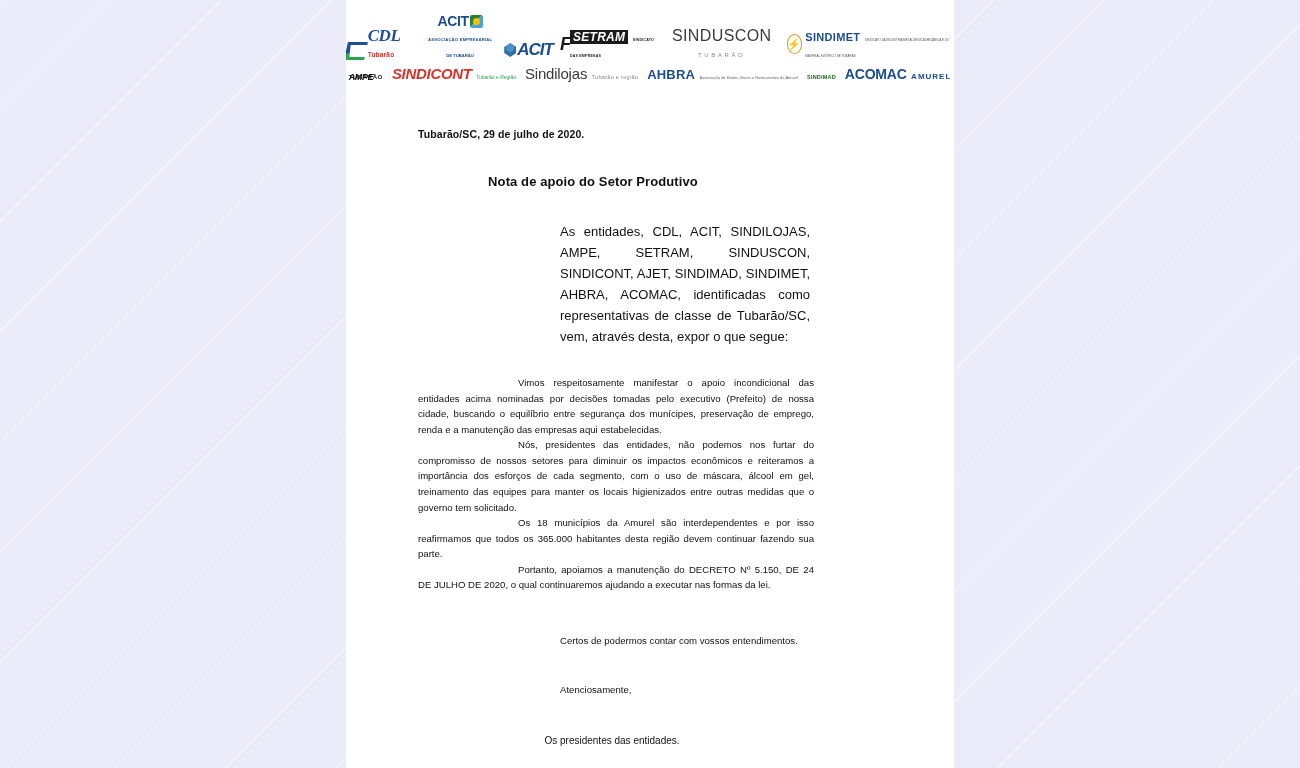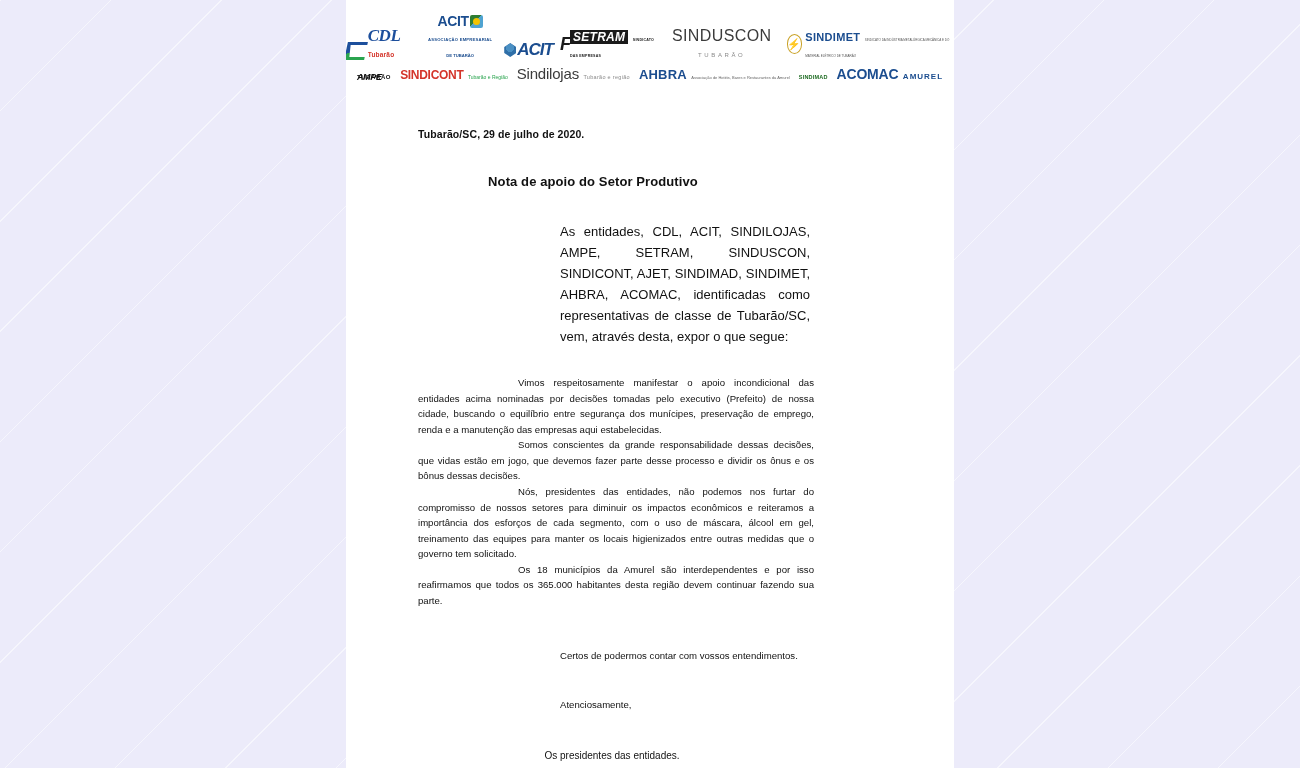--- a/index.html
+++ b/index.html
@@ -177,21 +177,21 @@
 
   
   .sindicont { text-align:center; line-height:1; }
   .sindicont-mark {
     width: 38px; height: 18px; margin: 0 auto 1px;
     background:
       radial-gradient(ellipse at 25% 60%, #2aa44f 0 48%, rgba(0,0,0,0) 49%),
       radial-gradient(ellipse at 72% 42%, #d4342a 0 42%, rgba(0,0,0,0) 43%);
   }
   .sindicont-name {
-    font-weight: bold; font-size: 12px; color:#d4342a;
+    font-weight: bold; font-style: italic; font-size: 15px; color:#d4342a;
     letter-spacing: -.3px;
   }
   .sindicont-sub { font-size: 5px; color:#2aa44f; margin-top: 1px; }
 
   
   .sindilojas { text-align:center; line-height:1; }
   .sindilojas-mark {
     width: 34px; height: 13px; margin: 0 auto 1px;
     background: linear-gradient(120deg,#2aa44f 0 35%,#f3c300 35% 60%,#1b4d8f 60% 100%);
     clip-path: polygon(0 55%, 45% 0, 100% 8%, 100% 48%, 50% 100%, 0 92%);
@@ -387,23 +387,23 @@
     <div class="doc-body">
 
       <p class="date-line">Tubarão/SC, 29 de julho de 2020.</p>
 
       <h1 class="doc-title">Nota de apoio do Setor Produtivo</h1>
 
       <p class="intro">As entidades, CDL, ACIT, SINDILOJAS, AMPE, SETRAM, SINDUSCON, SINDICONT, AJET, SINDIMAD, SINDIMET, AHBRA, ACOMAC, identificadas como representativas de classe de Tubarão/SC, vem, através desta, expor o que segue:</p>
 
 
       <p class="para first">Vimos respeitosamente manifestar o apoio incondicional das entidades acima nominadas por decisões tomadas pelo executivo (Prefeito) de nossa cidade, buscando o equilíbrio entre segurança dos munícipes, preservação de emprego, renda e a manutenção das empresas aqui estabelecidas.</p>
-      <p class="para">Somos conscientes da grande responsabilidade dessas decisões, que vidas estão em jogo, que devemos fazer parte desse processo e dividir os ônus e os bônus dessas decisões.</p>
       <p class="para">Nós, presidentes das entidades, não podemos nos furtar do compromisso de nossos setores para diminuir os impactos econômicos e reiteramos a importância dos esforços de cada segmento, com o uso de máscara, álcool em gel, treinamento das equipes para manter os locais higienizados entre outras medidas que o governo tem solicitado.</p>
       <p class="para">Os 18 municípios da Amurel são interdependentes e por isso reafirmamos que todos os 365.000 habitantes desta região devem continuar fazendo sua parte.</p>
+      <p class="para">Portanto, apoiamos a manutenção do DECRETO Nº 5.150, DE 24 DE JULHO DE 2020, o qual continuaremos ajudando a executar nas formas da lei.</p>
 
       <p class="closing c1">Certos de podermos contar com vossos entendimentos.</p>
       <p class="closing c2">Atenciosamente,</p>
 
       <p class="signature">Os presidentes das entidades.</p>
 
     </div>
 
   </div>
 </div>

